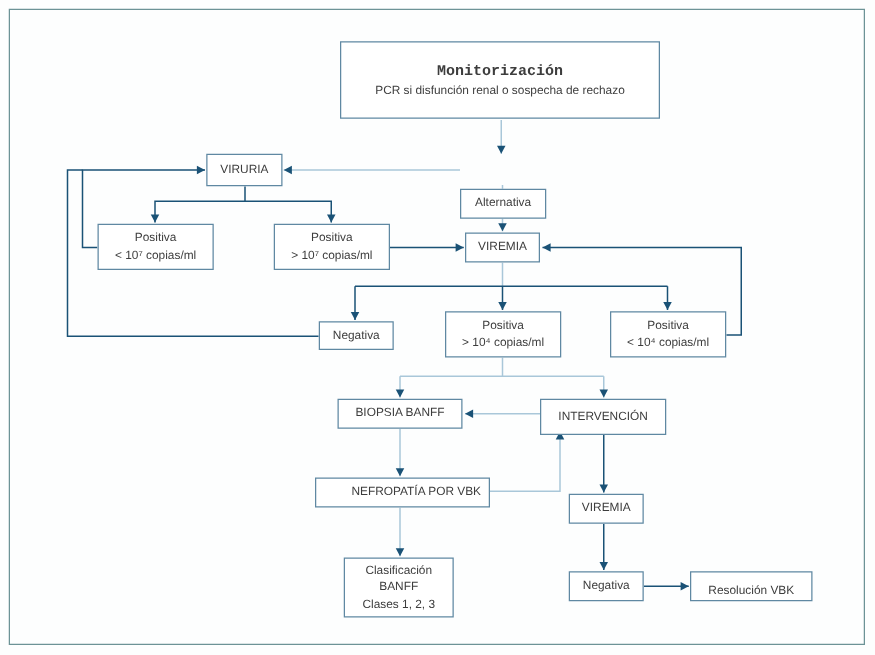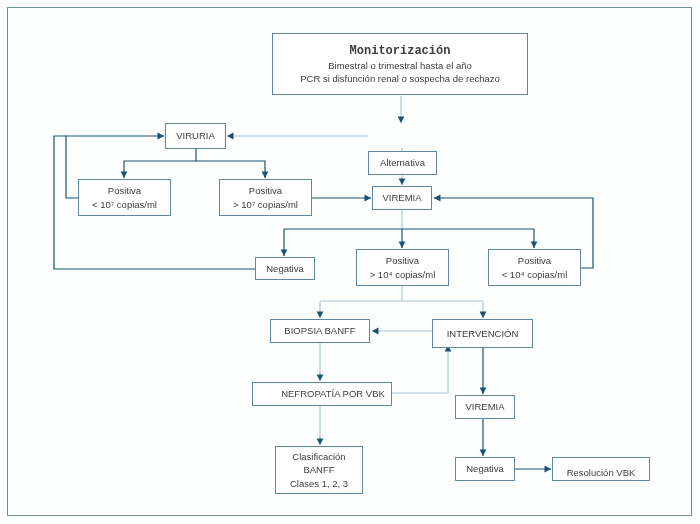--- a/index.html
+++ b/index.html
@@ -71,21 +71,20 @@
       <polyline points="483,419 483,456" fill="none" stroke="#1a5276" stroke-width="1.2"></polyline>
       <polygon points="483,456 479.6,449.5 486.4,449.5" fill="#1a5276"></polygon>
       <polyline points="320,406 320,445" fill="none" stroke="#a9c7d9" stroke-width="1.2"></polyline>
       <polygon points="320,445 316.6,438.5 323.4,438.5" fill="#1a5276"></polygon>
       <polyline points="515,469 551,469" fill="none" stroke="#1a5276" stroke-width="1.2"></polyline>
       <polygon points="551,469 544.5,472.4 544.5,465.6" fill="#1a5276"></polygon>
     </svg>
   <div id="node-layer">
       <div class="node" style="left: 272px; top: 33px; width: 256px; height: 62px;">
         <div class="line title">Monitorización</div>
-        <div class="line">Bimestral o trimestral hasta el año</div>
         <div class="line">PCR si disfunción renal o sospecha de rechazo</div>
       </div>
       <div class="node" style="left: 165px; top: 123px; width: 61px; height: 26px;">
         <div class="line">VIRURIA</div>
       </div>
       <div class="node" style="left: 368px; top: 124px; width: 69px; height: 24px; margin-top: 27px;">
         <div class="line">Alternativa</div>
       </div>
       <div class="node" style="left: 78px; top: 179px; width: 93px; height: 37px;">
         <div class="line">Positiva</div>

